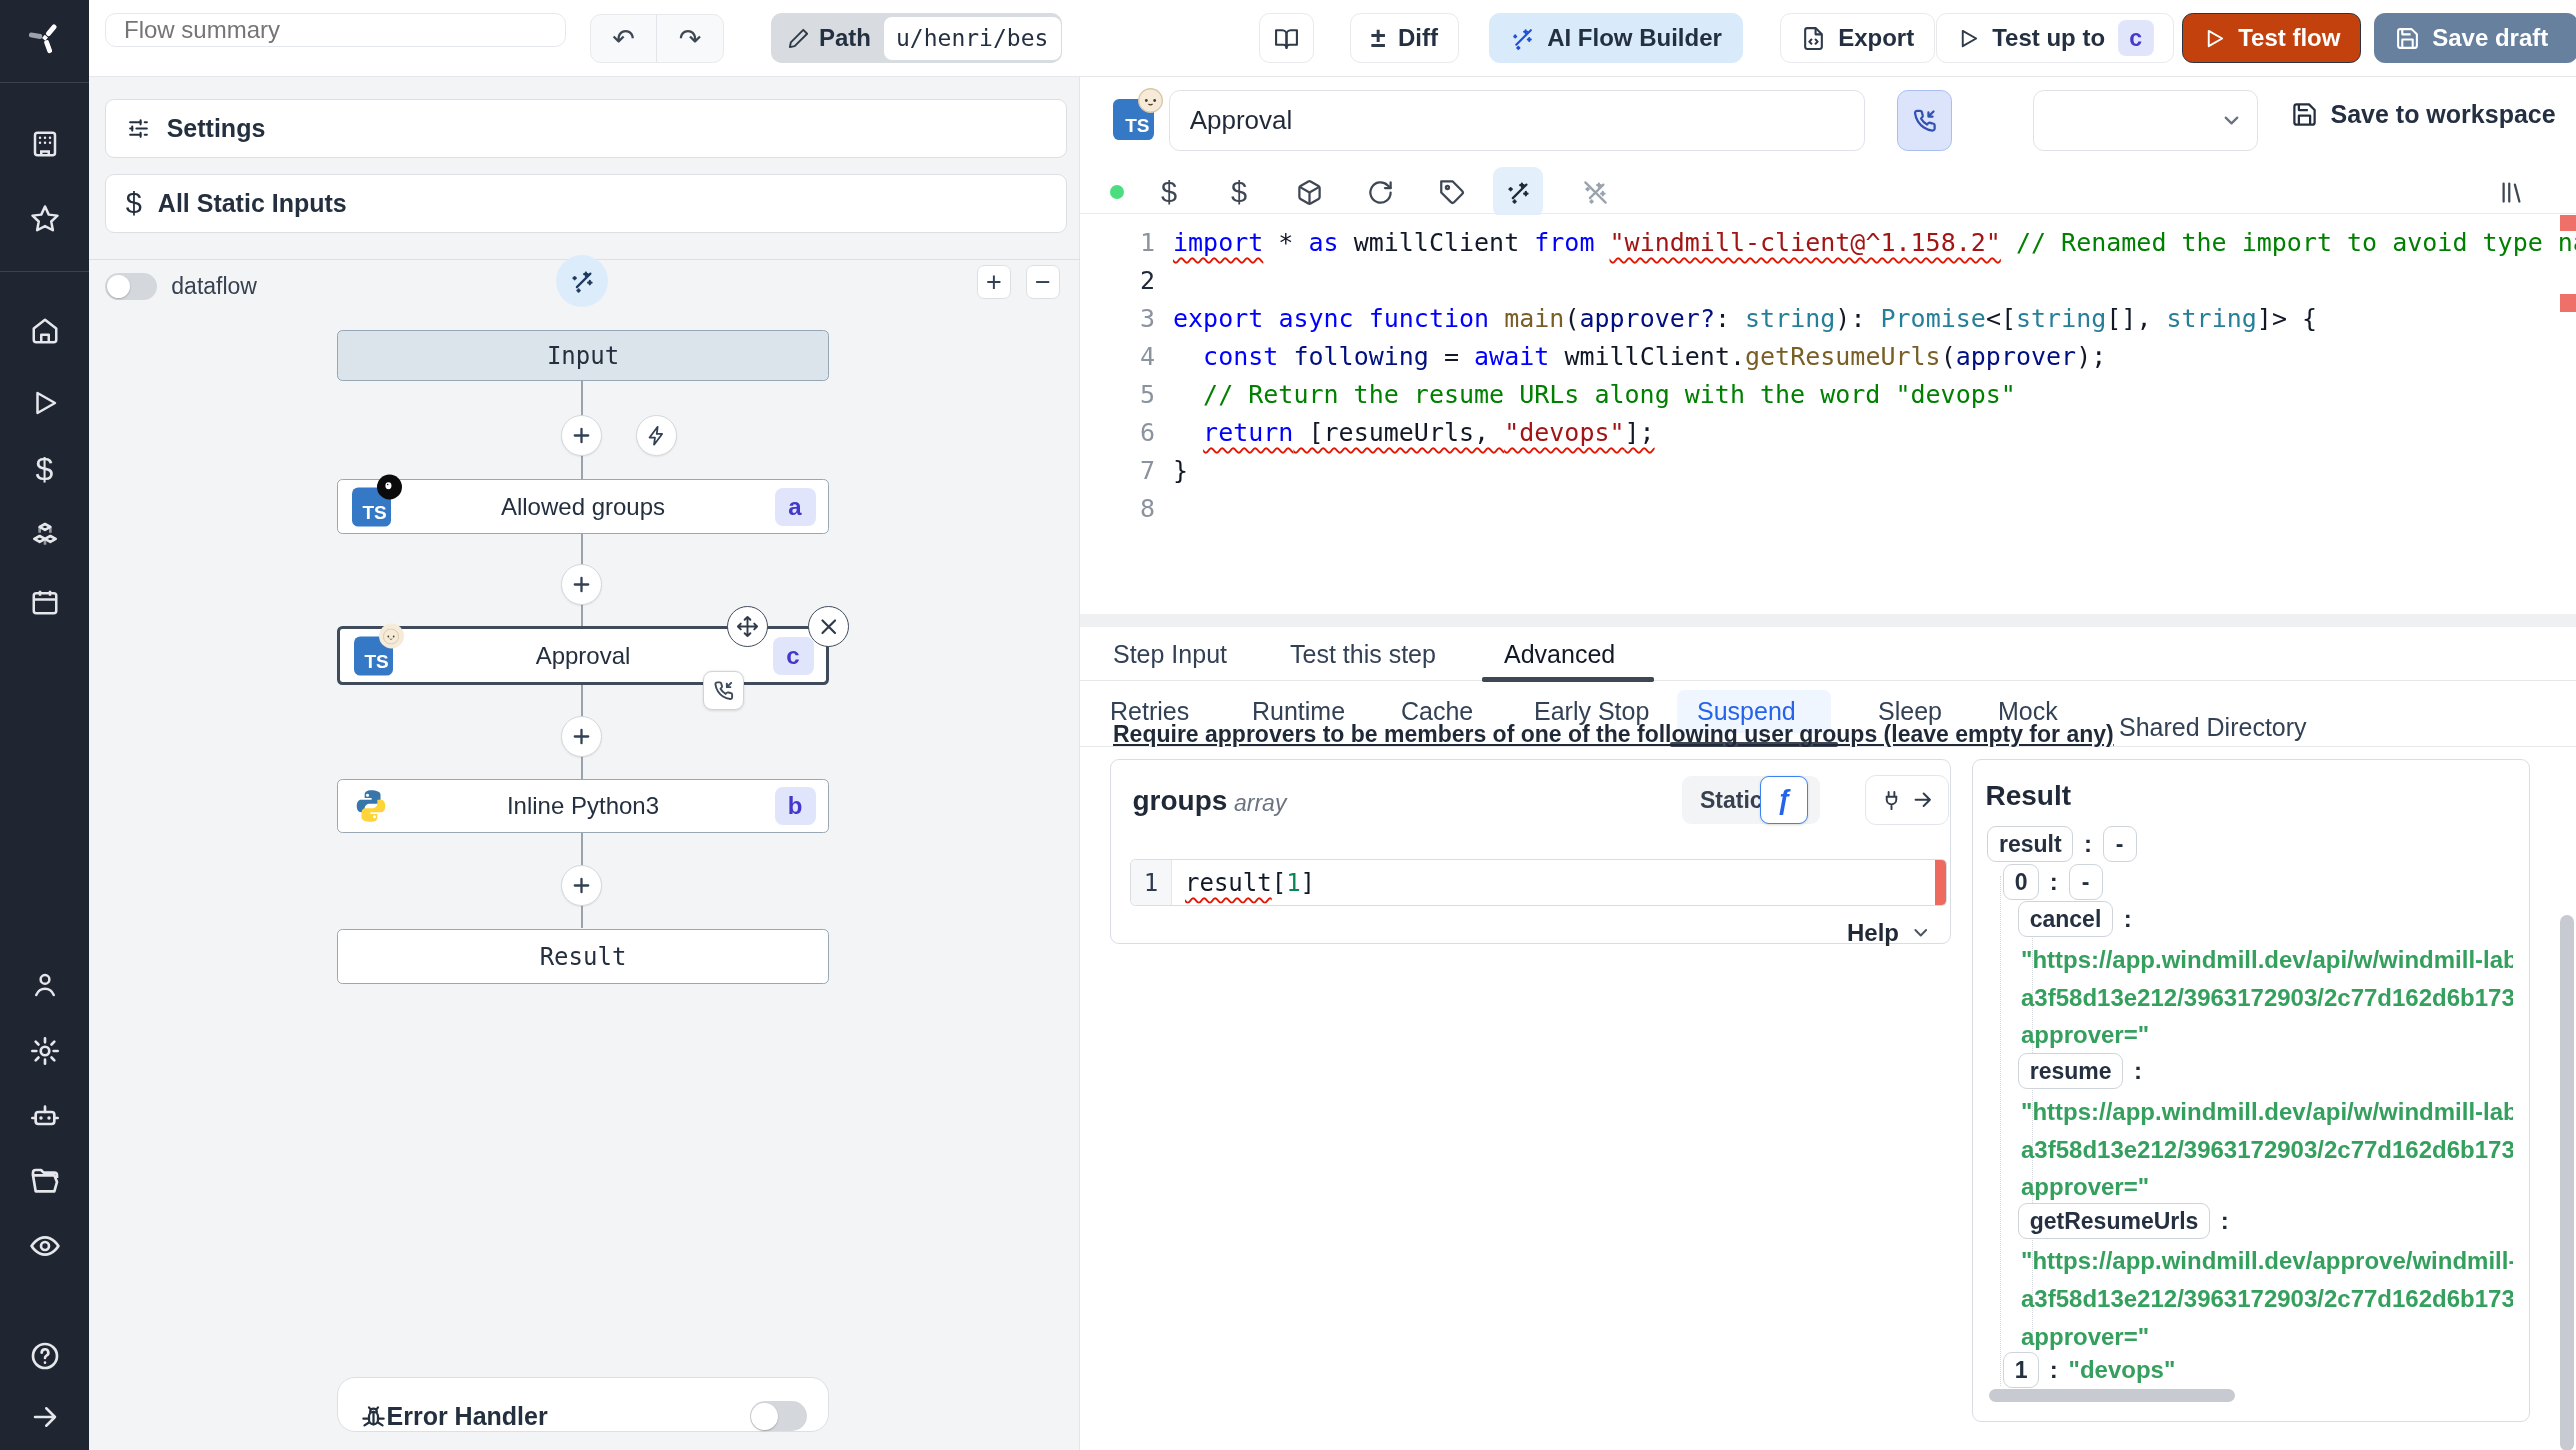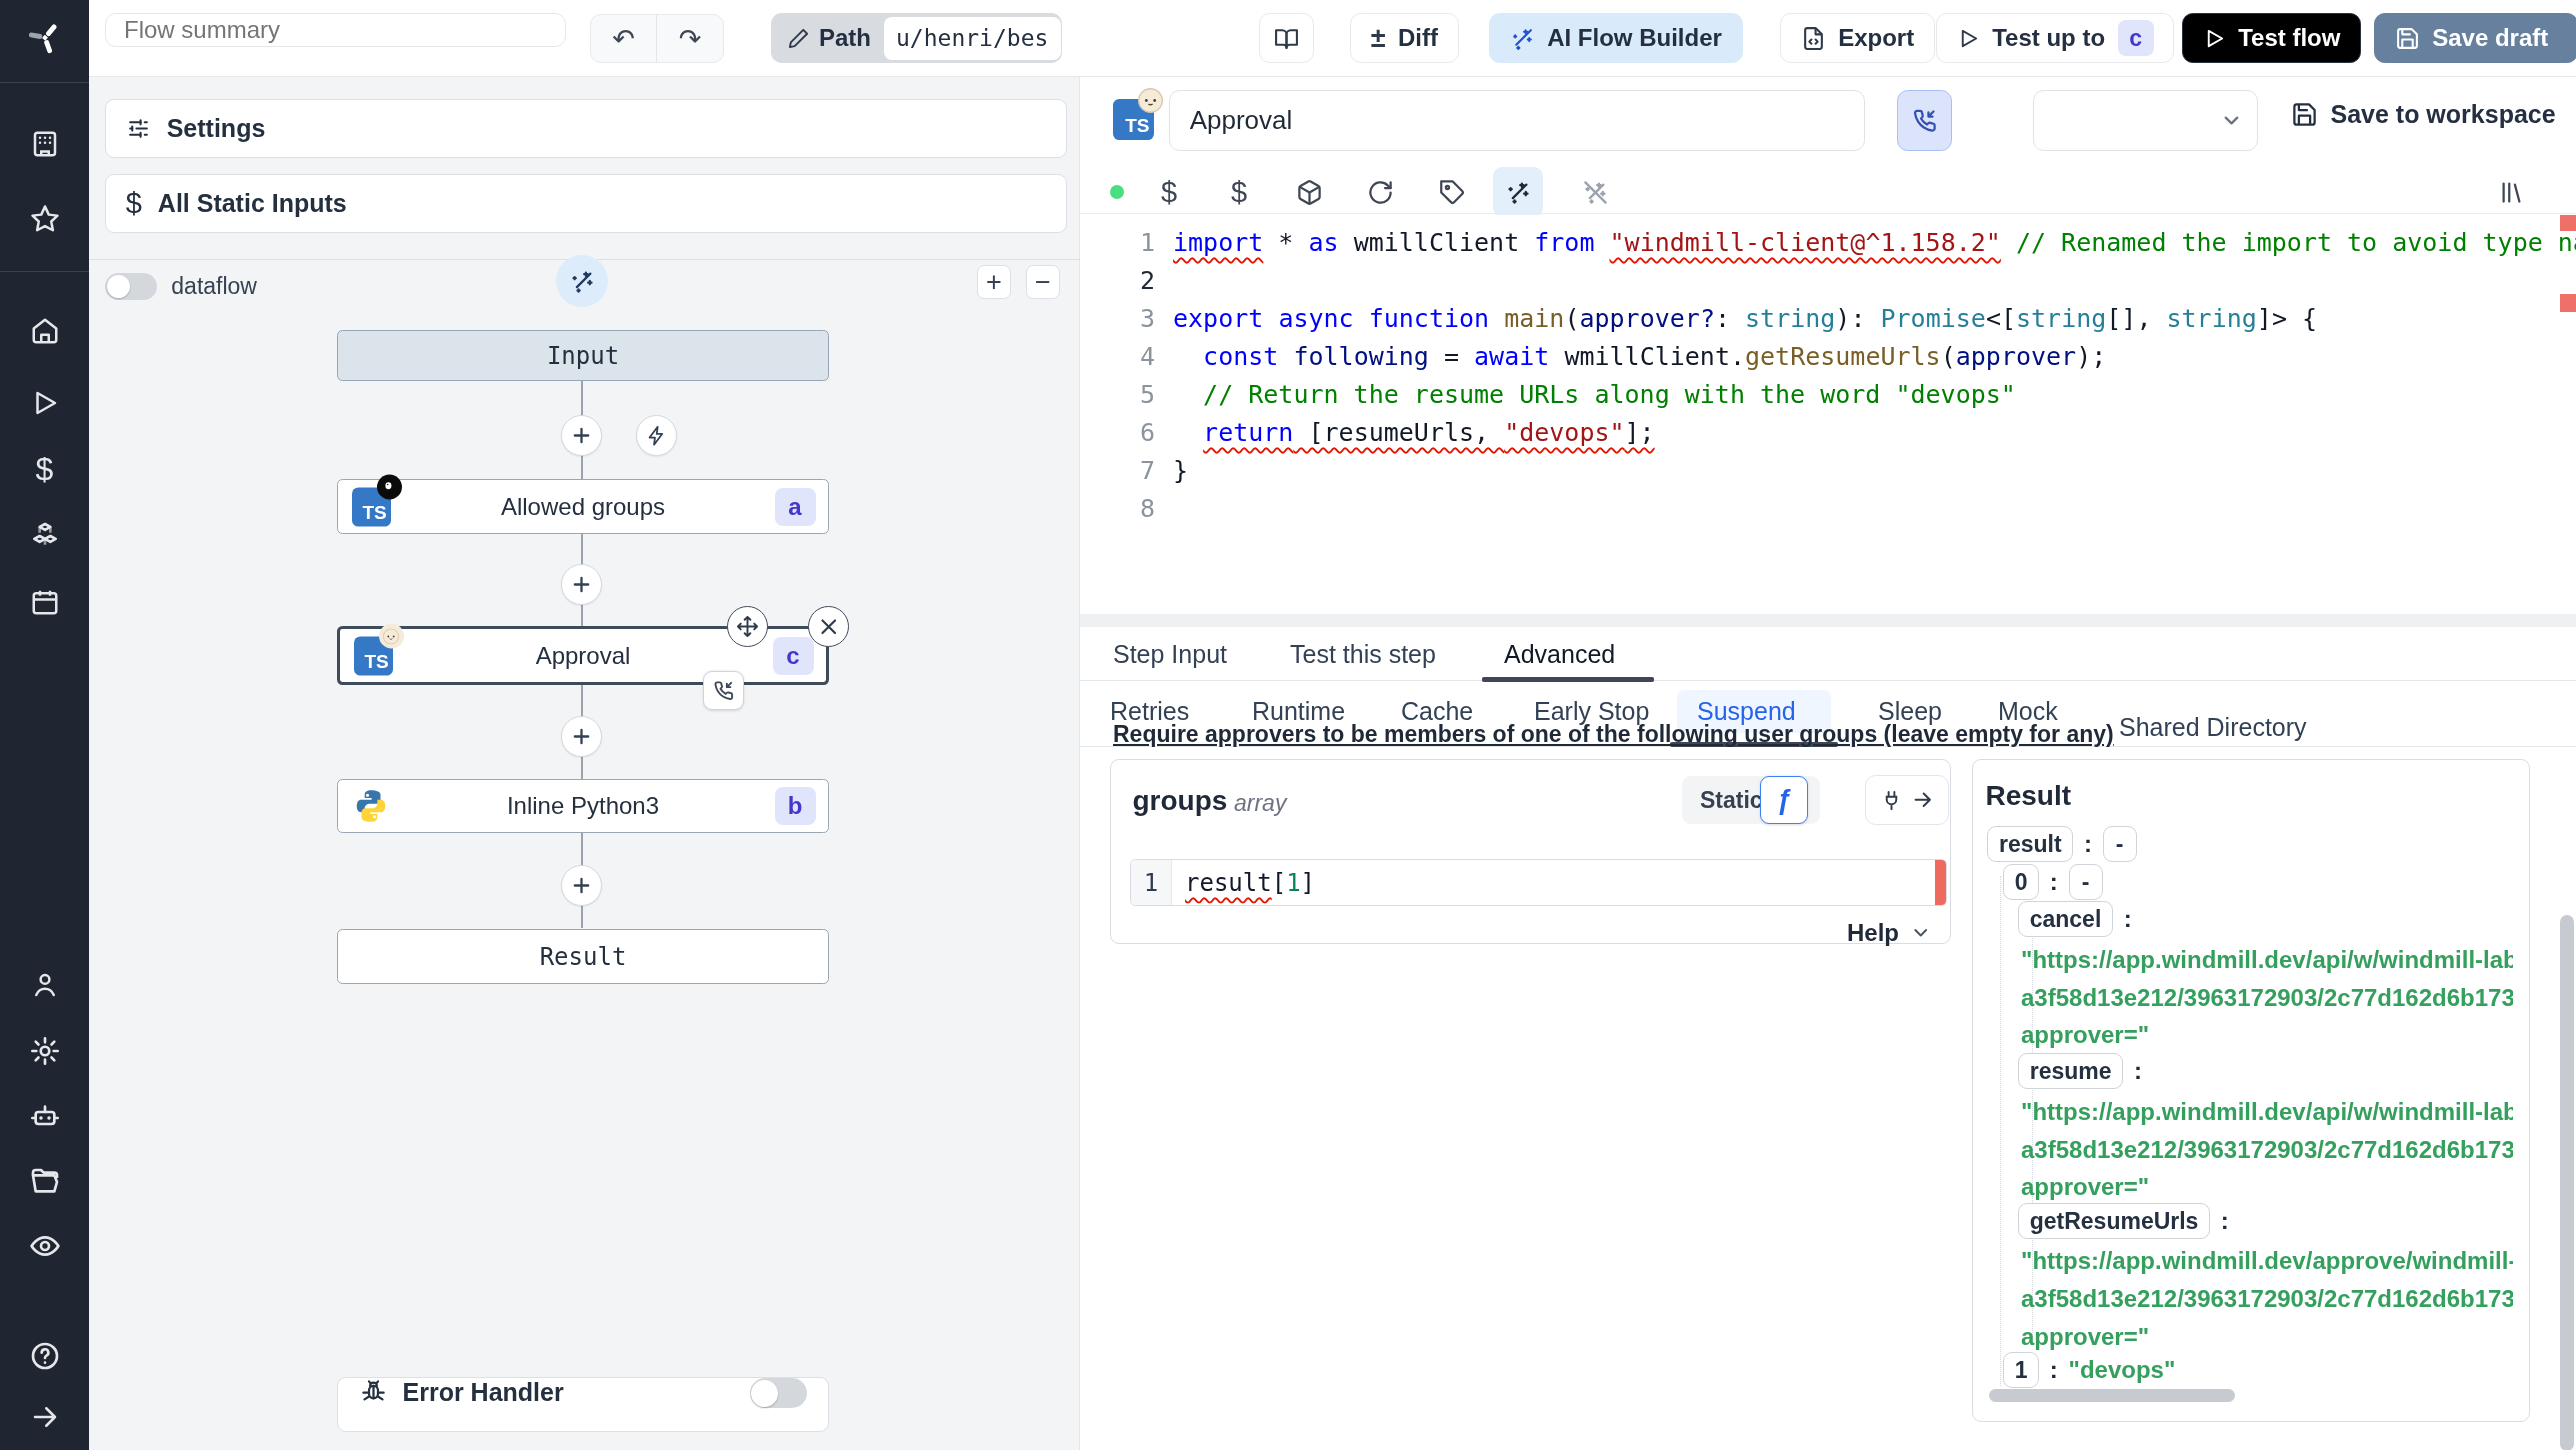--- a/index.html
+++ b/index.html
@@ -270,21 +270,21 @@
   <div class="btn abs" style="left:1847px;top:13.4px;">
     <span class="bic">
       <svg width="23" height="23" viewBox="0 0 24 24" fill="none" stroke="currentColor" stroke-width="2" stroke-linejoin="round">
         <polygon points="6 4 20 12 6 20"></polygon>
       </svg>
     </span>
     <span>Test up to</span>
     <span class="badge-key">c</span>
   </div>
 
-  <div class="btn abs" style="left:2093px;top:13.4px;background:#000000;border-color:#2a3342;color:#fff;">
+  <div class="btn abs" style="left:2093px;top:13.4px;background:#c2410c;border-color:#2a3342;color:#fff;">
     <span class="bic" style="color:#fff;">
       <svg width="23" height="23" viewBox="0 0 24 24" fill="none" stroke="currentColor" stroke-width="2" stroke-linejoin="round">
         <polygon points="6 4 20 12 6 20"></polygon>
       </svg>
     </span>
     <span>Test flow</span>
   </div>
 
   <div class="btn abs" style="left:2285px;top:13.4px;width:204px;background:#66809e;border-color:#66809e;color:#fff;">
     <span class="bic" style="color:#fff;">
@@ -425,21 +425,21 @@
   <div class="pcirc" style="left:472px;top:788px;">
     <svg width="23" height="23" viewBox="0 0 24 24" fill="none" stroke="currentColor" stroke-width="2.4" stroke-linecap="round">
       <path d="M12 5v14M5 12h14"></path>
     </svg>
   </div>
 
   <div class="node" style="top:852px;height:55px;border-color:#9aa6b2;">
     <span class="nlabel">Result</span>
   </div>
 
-  <div class="card abs" style="left:248px;top:1300px;width:492px;height:55px;display:flex;align-items:flex-start;padding:0 21.5px;gap:16px;">
+  <div class="card abs" style="left:248px;top:1300px;width:492px;height:55px;display:flex;align-items:flex-end;padding:0 21.5px;gap:0;border-radius:18px;">
     <span class="icbtn">
       <svg width="27" height="27" viewBox="0 0 24 24" fill="none" stroke="#24303f" stroke-width="2" stroke-linecap="round">
         <rect x="8" y="7" width="8" height="11" rx="4"></rect>
         <path d="M9 7a3 3 0 0 1 6 0M8 3l1.5 2M16 3l-1.5 2M3 13h5M16 13h5M4 19l4-2.5M20 19l-4-2.5M12 7v11"></path>
       </svg>
     </span>
     <span style="font-size:25px;font-weight:700;color:#24303f;">Error Handler</span>
     <span style="flex:1;"></span>
     <span class="toggle" style="width:57px;height:30px;border-radius:15px;">
       <span class="knob" style="width:27px;height:27px;"></span>

